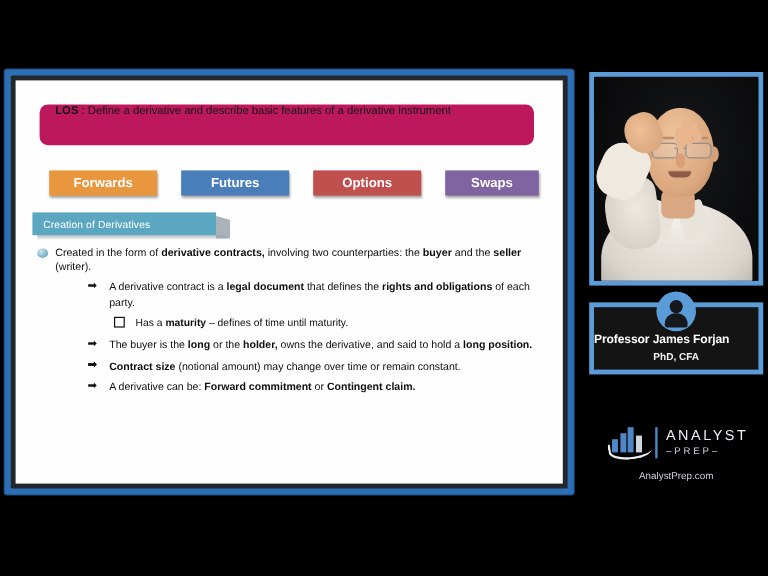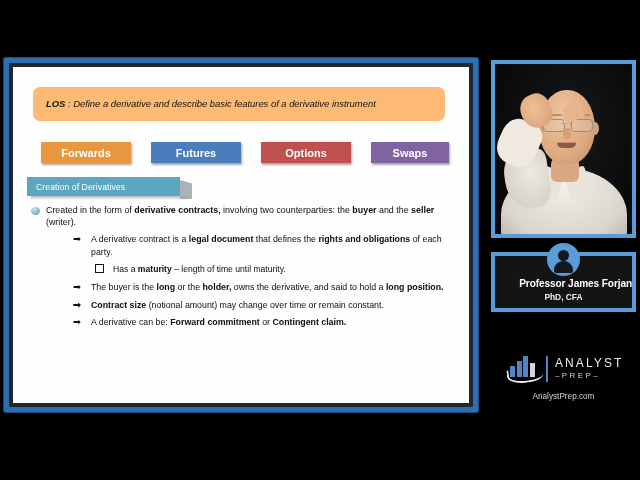--- a/index.html
+++ b/index.html
@@ -10,21 +10,21 @@
   #slide-frame{position:absolute;left:4px;top:58px;width:474px;height:354px;
      background:#2c6fb5;border-radius:2px;
      box-shadow:0 0 0 1px #1d4d80;}
   #slide-inner{position:absolute;left:5px;top:5px;right:5px;bottom:5px;
      background:#23272b;border-radius:1px;}
   #slide{position:absolute;left:4px;top:4px;right:4px;bottom:4px;
      background:#fefefe;overflow:hidden;}
 
   
   .los-box{position:absolute;left:20px;top:20px;width:412px;height:34px;
-     background:#fdba74;border-radius:7px;display:flex;align-items:center;font-style:italic;}
+     background:#be185d;border-radius:7px;display:flex;align-items:flex-start;}
   .los-text{font-size:9.5px;color:#141414;padding-left:13px;line-height:1.2;
      letter-spacing:-0.05px;}
   .los-text b{font-weight:bold;}
 
   
   .tabs{position:absolute;left:28px;top:75px;width:420px;height:22px;}
   .tab{position:absolute;top:0;height:21px;display:flex;align-items:center;
      justify-content:center;color:#fff;font-size:11px;font-weight:bold;
      box-shadow:1px 2px 2px rgba(0,0,0,.35);}
   .tab0{left:0;width:90px;background:#e8973e;}
@@ -109,21 +109,21 @@
 
   
   #name-frame{position:absolute;left:491px;top:252px;width:145px;height:60px;
      border:4px solid #5a9bd8;box-sizing:border-box;background:#141414;}
   #avatar{position:absolute;left:547px;top:243px;width:33px;height:33px;border-radius:50%;
      background:#5a9bd8;}
   .av-head{position:absolute;left:50%;top:7px;margin-left:-5.5px;width:11px;height:11px;
      border-radius:50%;background:#15181c;}
   .av-body{position:absolute;left:50%;top:18px;margin-left:-9.5px;width:19px;height:12px;
      border-radius:9px 9px 2px 2px;background:#15181c;}
-  .nm{position:absolute;left:0;right:0;top:22px;text-align:right;color:#fff;
+  .nm{position:absolute;left:0;right:0;top:22px;text-align:left;color:#fff;
      font-size:10.1px;font-weight:bold;letter-spacing:-.1px;}
   .ttl{position:absolute;left:0;right:0;top:36px;text-align:center;color:#f0f0f0;
      font-size:8.4px;font-weight:bold;}
 
   
   #logo{position:absolute;left:491px;top:352px;width:145px;height:56px;}
   .logo-row{position:absolute;left:18px;top:4px;display:flex;align-items:center;}
   .bars{position:relative;width:30px;height:26px;}
   .bar{position:absolute;bottom:5px;width:5px;background:#4f86c6;}
   .b1{left:1px;height:11px;} .b2{left:7.5px;height:16px;}
@@ -181,21 +181,21 @@
             <div class="l1t"><span>Created in the form of </span><b>derivative contracts,</b><span> involving two counterparties: the </span><b>buyer</b><span> and the </span><b>seller</b><span> (writer).</span></div>
           </div>
 
           <div class="lvl2">
             <span class="arrow">➡</span>
             <div class="l2t"><span>A derivative contract is a </span><b>legal document</b><span> that defines the </span><b>rights and obligations</b><span> of each party.</span></div>
           </div>
 
           <div class="lvl3">
             <span class="sq"></span>
-            <div class="l3t"><span>Has a </span><b>maturity</b><span> – length of time until maturity.</span></div>
+            <div class="l3t"><span>Has a </span><b>maturity</b><span> – defines of time until maturity.</span></div>
           </div>
 
           <div class="lvl2">
             <span class="arrow">➡</span>
             <div class="l2t"><span>The buyer is the </span><b>long</b><span> or the </span><b>holder,</b><span> owns the derivative, and said to hold a </span><b>long position.</b></div>
           </div>
 
           <div class="lvl2">
             <span class="arrow">➡</span>
           </div>

